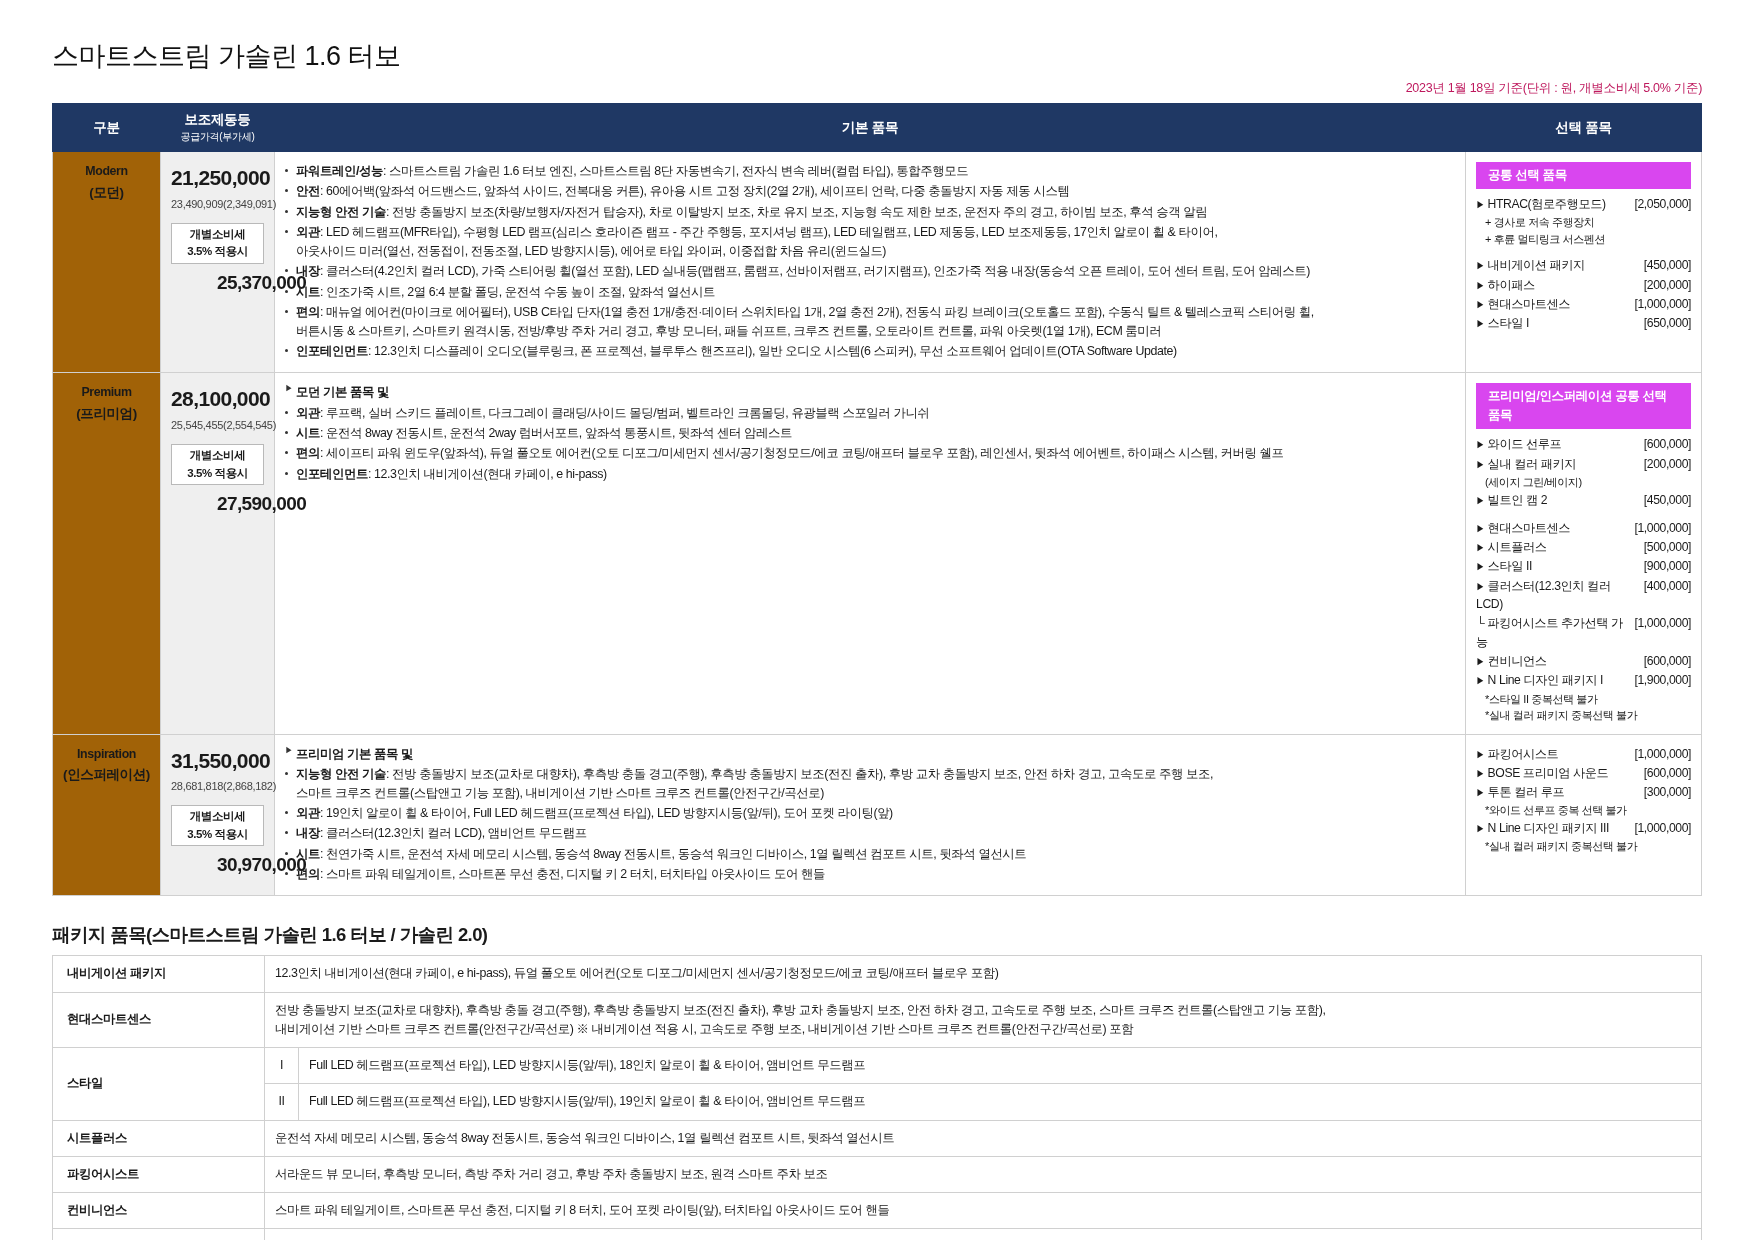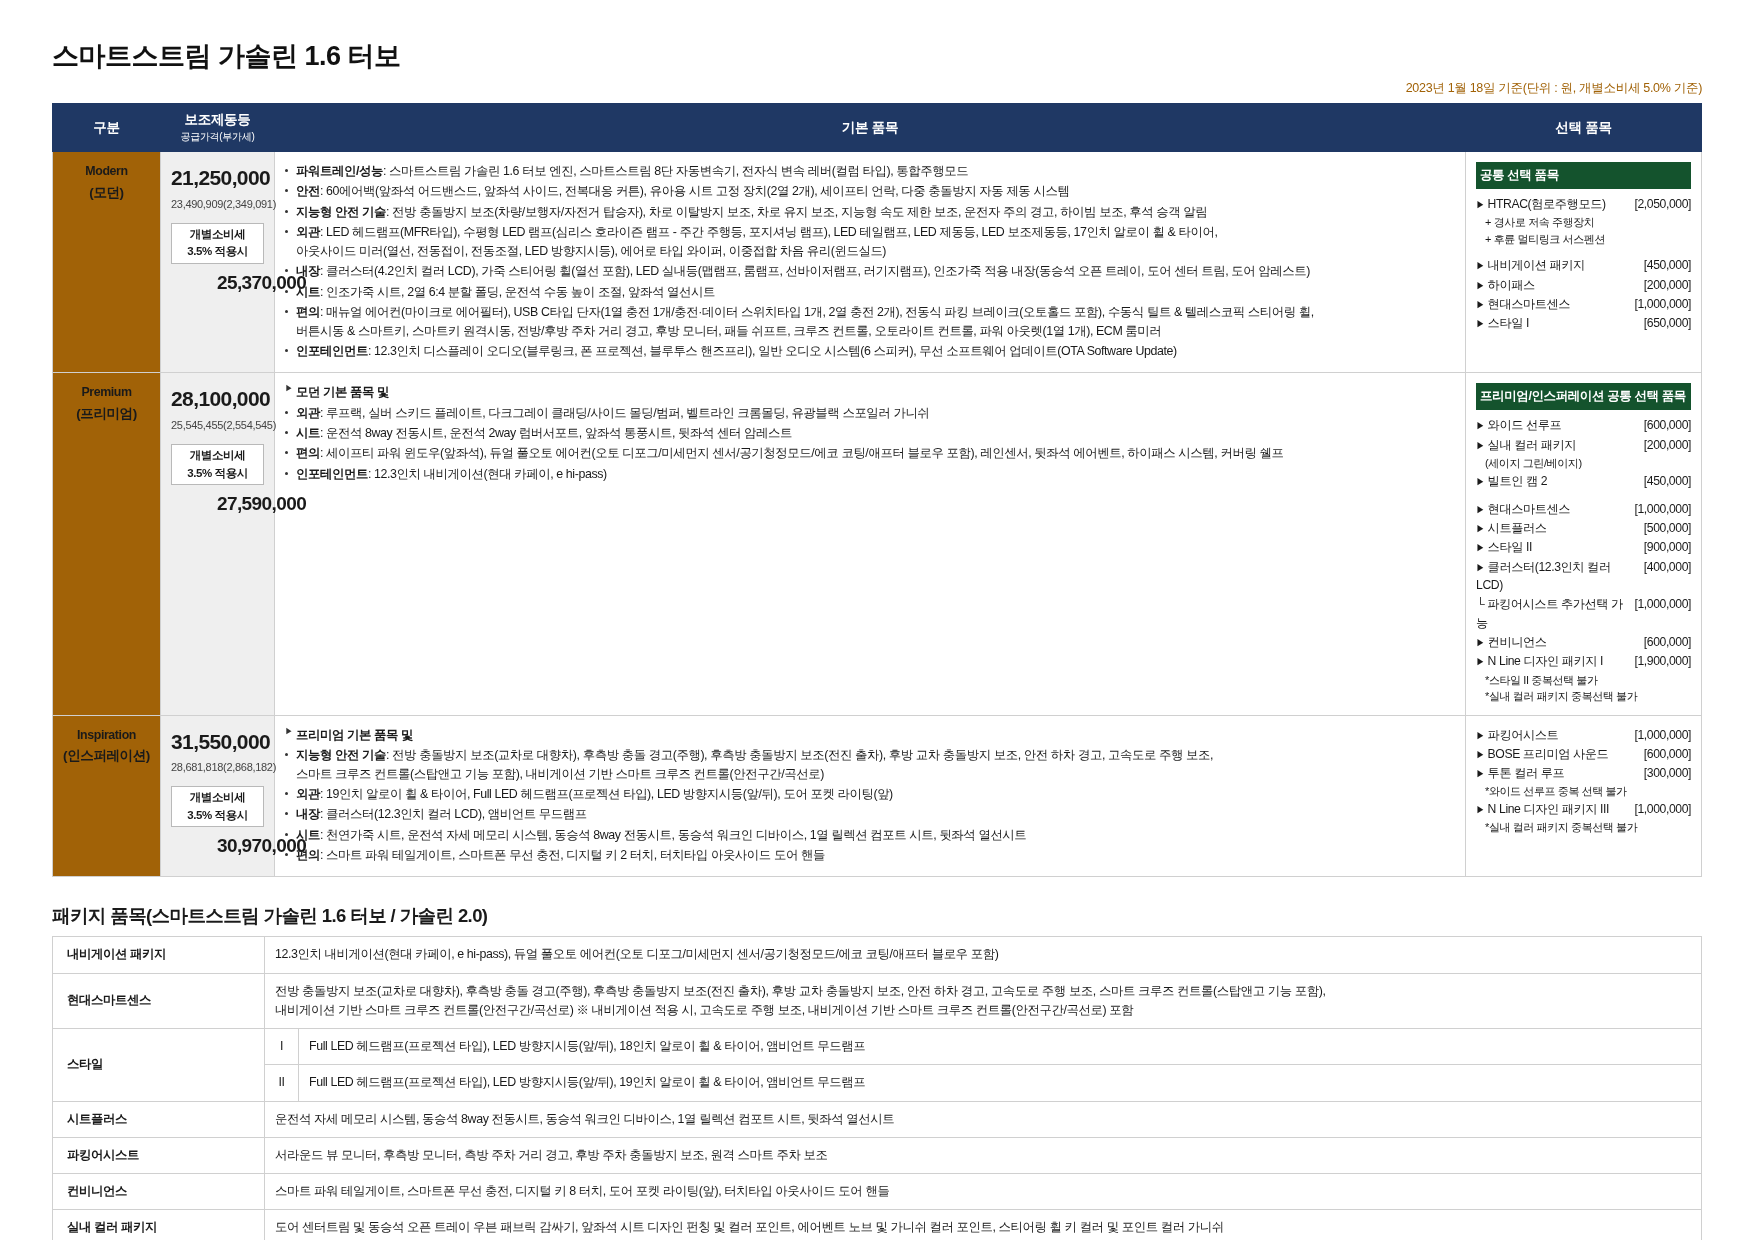--- a/index.html
+++ b/index.html
@@ -11,29 +11,29 @@
   }
   .page {
     width: 1754px;
     min-height: 1240px;
     padding: 38px 52px 18px 52px;
     background: #ffffff;
     position: relative;
   }
   .title {
     font-size: 27px;
-    font-weight: bold;
+    font-weight: normal;
     letter-spacing: -0.5px;
     margin: 0 0 6px 0;
     color: #111;
   }
   .note-right {
     text-align: right;
     font-size: 12.5px;
-    color: #a16207;
+    color: #be185d;
     margin-bottom: 6px;
     letter-spacing: -0.3px;
   }
 
   table.main {
     width: 100%;
     border-collapse: collapse;
     table-layout: fixed;
     border-radius: 13px;
   }
@@ -133,25 +133,25 @@
     left: 0; top: 0;
     font-size: 8px;
     color: #333;
   }
   ul.spec b { font-weight: bold; }
   .cont-line { display: block; padding-left: 0; }
 
   
   td.opt { padding: 8px 9px; }
   .opt-header {
-    background: #14532d;
+    background: #d946ef;
     color: #fff;
     font-size: 12.5px;
     font-weight: bold;
-    padding: 4px 4px;
+    padding: 4px 12px;
     margin-bottom: 6px;
     letter-spacing: -0.4px;
   }
   .opt-row {
     display: flex;
     justify-content: space-between;
     align-items: flex-start;
     font-size: 12.2px;
     line-height: 1.5;
     letter-spacing: -0.4px;

